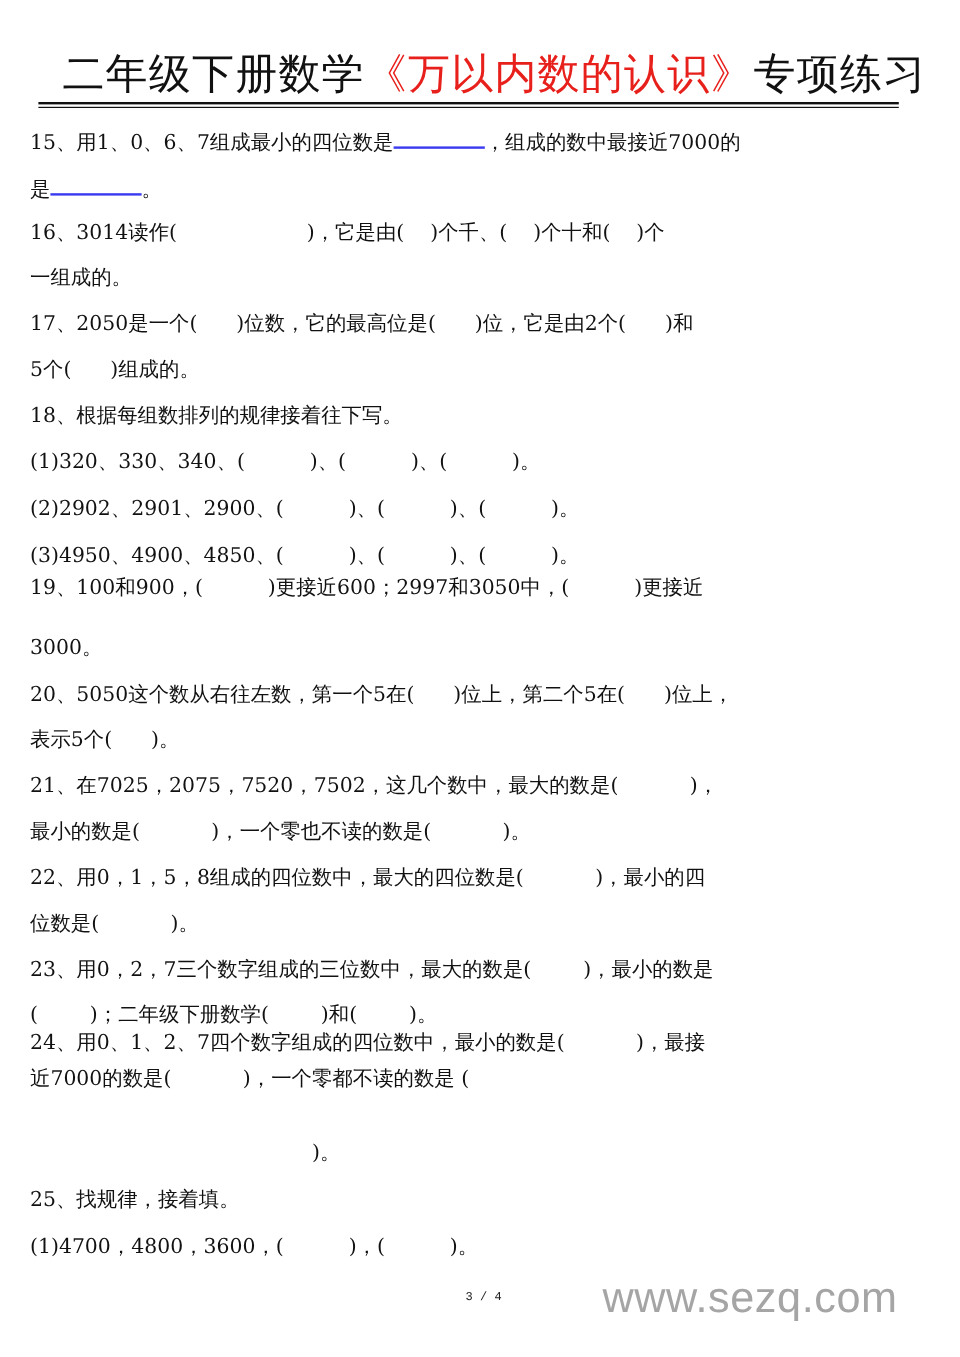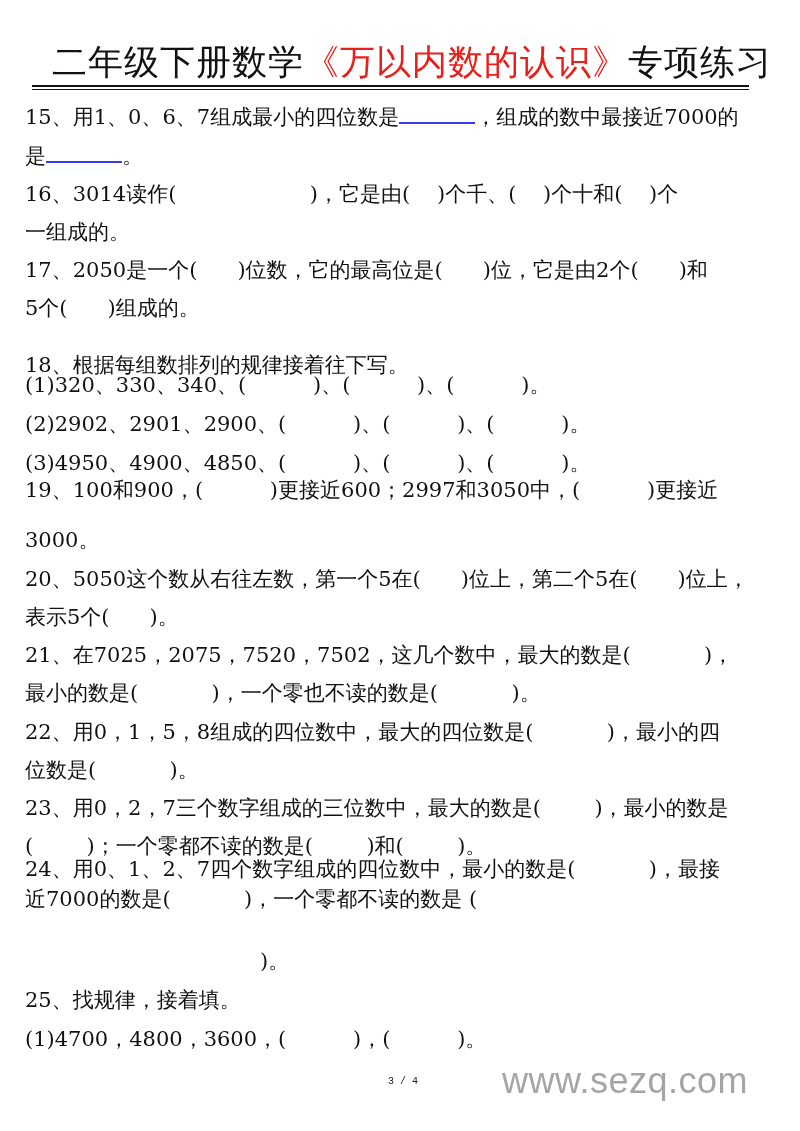--- a/index.html
+++ b/index.html
@@ -6,21 +6,21 @@
   body { width:800px; height:1131px; position:relative; overflow:hidden;
          font-family:"DejaVu Serif","Liberation Serif",serif; color:#111; }
   .title { position:absolute; left:12px; top:38px; width:800px; text-align:center;
            font-family:"DejaVu Sans","Liberation Sans",sans-serif;
            font-size:35px; letter-spacing:1px; line-height:48px; white-space:nowrap; }
   .title .black { color:#111; }
   .title .red { color:#e8201c; }
   .rule { position:absolute; left:32px; width:717px; background:#111; }
   .rule.r1 { top:85px; height:2px; }
   .rule.r2 { top:89px; height:1px; }
-  .line { position:absolute; left:25px; font-size:21px; line-height:26px; white-space:pre; }
+  .line { position:absolute; left:25px; font-size:17px; line-height:26px; white-space:pre; }
   .blank-blue { display:inline-block; width:76px; height:18px; border-bottom:2px solid #3a3af0; vertical-align:baseline; }
   .footer-page { position:absolute; left:388px; top:1076px; font-family:Liberation Mono, monospace; font-size:10px; color:#222; }
   .watermark { position:absolute; left:502px; top:1060px; font-family:"Liberation Sans",sans-serif; font-size:36px; color:#a5a5a5; letter-spacing:0.5px; }
 </style>
 </head>
 <body>
 
 <div class="title">
   <span class="black">二年级下册数学</span><span class="red">《万以内数的认识》</span><span class="black">专项练习</span>
 </div>
@@ -29,39 +29,39 @@
 
 <div class="line" style="top:104px"><span>15、用1、0、6、7组成最小的四位数是</span><span class="blank-blue"></span><span>，组成的数中最接近7000的</span></div>
 <div class="line" style="top:143px"><span>是</span><span class="blank-blue"></span><span>。</span></div>
 
 <div class="line" style="top:181px">16、3014读作(                    )，它是由(    )个千、(    )个十和(    )个</div>
 <div class="line" style="top:219px">一组成的。</div>
 
 <div class="line" style="top:257px">17、2050是一个(      )位数，它的最高位是(      )位，它是由2个(      )和</div>
 <div class="line" style="top:295px">5个(      )组成的。</div>
 
-<div class="line" style="top:352px">18、根据每组数排列的规律接着往下写。</div>
+<div class="line" style="top:334px">18、根据每组数排列的规律接着往下写。</div>
 <div class="line" style="top:372px">(1)320、330、340、(          )、(          )、(          )。</div>
 <div class="line" style="top:411px">(2)2902、2901、2900、(          )、(          )、(          )。</div>
 <div class="line" style="top:450px">(3)4950、4900、4850、(          )、(          )、(          )。</div>
 
 <div class="line" style="top:477px">19、100和900，(          )更接近600；2997和3050中，(          )更接近</div>
 <div class="line" style="top:527px">3000。</div>
 
 <div class="line" style="top:566px">20、5050这个数从右往左数，第一个5在(      )位上，第二个5在(      )位上，</div>
 <div class="line" style="top:604px">表示5个(      )。</div>
 
 <div class="line" style="top:642px">21、在7025，2075，7520，7502，这几个数中，最大的数是(           )，</div>
 <div class="line" style="top:680px">最小的数是(           )，一个零也不读的数是(           )。</div>
 
 <div class="line" style="top:719px">22、用0，1，5，8组成的四位数中，最大的四位数是(           )，最小的四</div>
 <div class="line" style="top:757px">位数是(           )。</div>
 
 <div class="line" style="top:795px">23、用0，2，7三个数字组成的三位数中，最大的数是(        )，最小的数是</div>
-<div class="line" style="top:833px">(        )；一个零都不读的数是(        )和(        )。</div>
+<div class="line" style="top:833px">(        )；二年级下册数学(        )和(        )。</div>
 
 <div class="line" style="top:856px">24、用0、1、2、7四个数字组成的四位数中，最小的数是(           )，最接</div>
 <div class="line" style="top:886px">近7000的数是(           )，一个零都不读的数是 (</div>
 <div class="line" style="top:948px; left:260px">)。</div>
 
 <div class="line" style="top:987px">25、找规律，接着填。</div>
 <div class="line" style="top:1026px">(1)4700，4800，3600，(          )，(          )。</div>
 
 <div class="footer-page">3 / 4</div>
 <div class="watermark">www.sezq.com</div>

